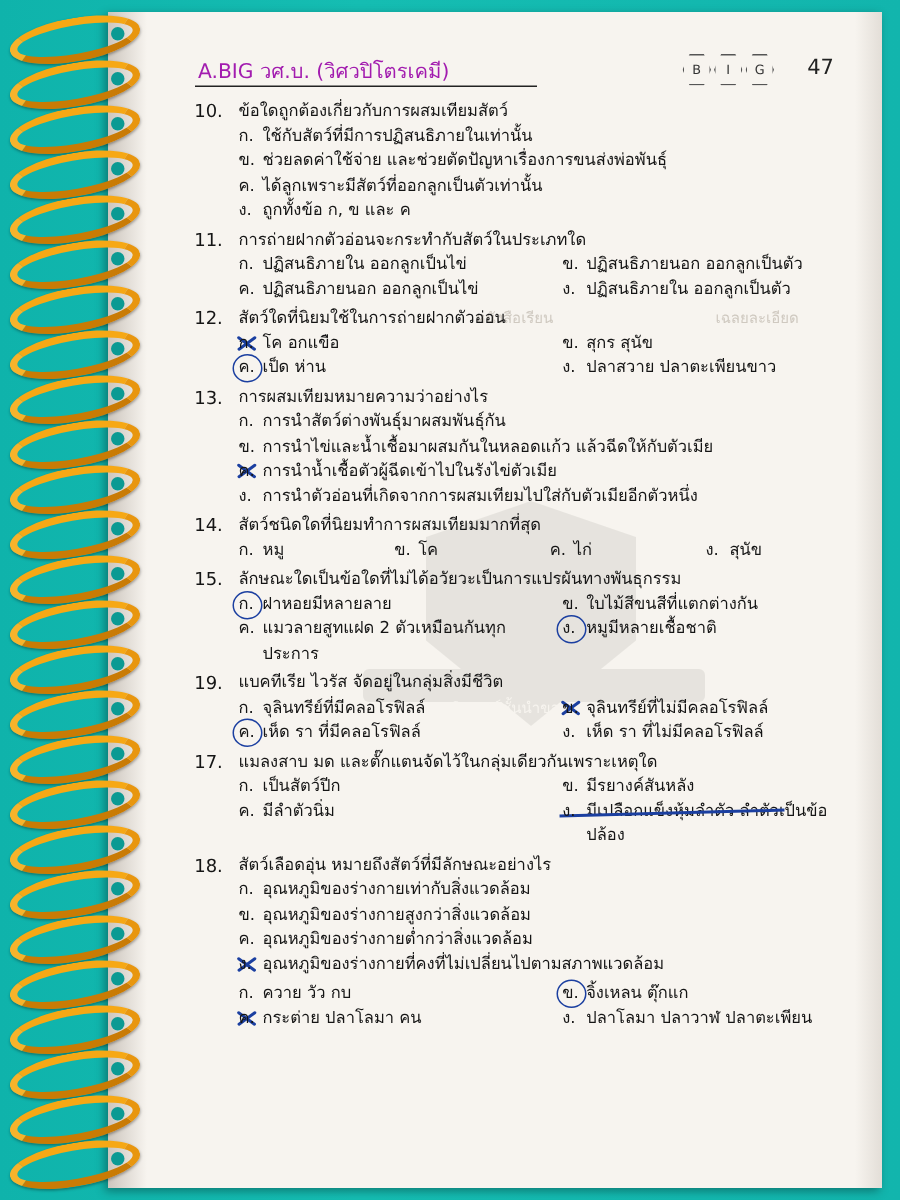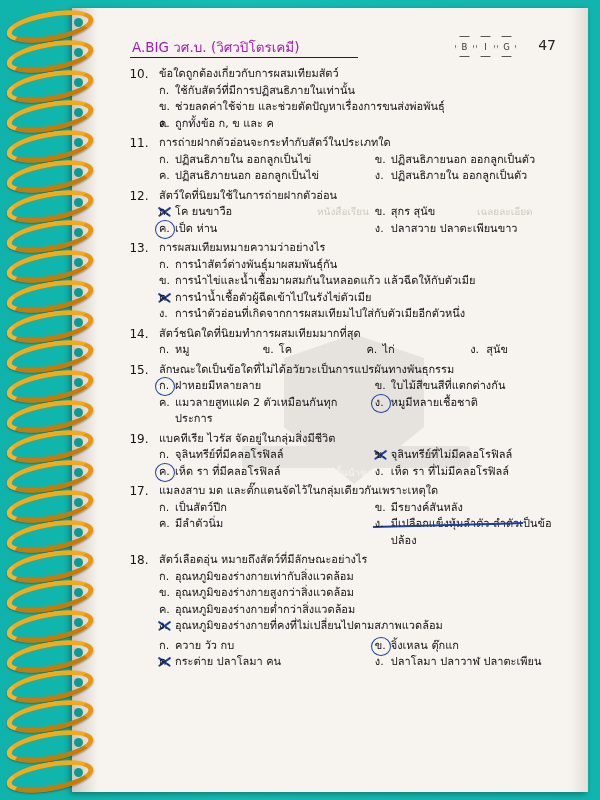--- a/index.html
+++ b/index.html
@@ -288,21 +288,21 @@
             <span class="q-text">ข้อใดถูกต้องเกี่ยวกับการผสมเทียมสัตว์</span>
           </div>
           <div class="choices">
             <div class="crow">
               <div class="choice full"><span class="clabel">ก.</span><span>ใช้กับสัตว์ที่มีการปฏิสนธิภายในเท่านั้น</span></div>
             </div>
             <div class="crow">
               <div class="choice full"><span class="clabel">ข.</span><span>ช่วยลดค่าใช้จ่าย และช่วยตัดปัญหาเรื่องการขนส่งพ่อพันธุ์</span></div>
             </div>
             <div class="crow">
-              <div class="choice full"><span class="clabel">ค.</span></div>
+              <div class="choice full"><span class="clabel">ค.</span><span>ได้ลูกเพราะมีสัตว์ที่ออกลูกเป็นตัวเท่านั้น</span></div>
             </div>
             <div class="crow">
               <div class="choice full"><span class="clabel">ง.</span><span>ถูกทั้งข้อ ก, ข และ ค</span></div>
             </div>
           </div>
         </div>
         <div class="q">
           <div class="q-line">
             <span class="q-num">11.</span>
             <span class="q-text">การถ่ายฝากตัวอ่อนจะกระทำกับสัตว์ในประเภทใด</span>
@@ -318,21 +318,21 @@
             </div>
           </div>
         </div>
         <div class="q">
           <div class="q-line">
             <span class="q-num">12.</span>
             <span class="q-text">สัตว์ใดที่นิยมใช้ในการถ่ายฝากตัวอ่อน</span>
           </div>
           <div class="choices">
             <div class="crow">
-              <div class="choice half"><span class="mark-x"></span><span class="clabel">ก.</span><span>โค ยนขาวือ</span></div>
+              <div class="choice half"><span class="mark-x"></span><span class="clabel">ก.</span><span>โค อกแขือ</span></div>
               <div class="choice half2"><span class="clabel">ข.</span><span>สุกร สุนัข</span></div>
             </div>
             <div class="crow">
               <div class="choice half"><span class="mark-circ"></span><span class="clabel">ค.</span><span>เป็ด ห่าน</span></div>
               <div class="choice half2"><span class="clabel">ง.</span><span>ปลาสวาย ปลาตะเพียนขาว</span></div>
             </div>
           </div>
         </div>
         <div class="q">
           <div class="q-line">

